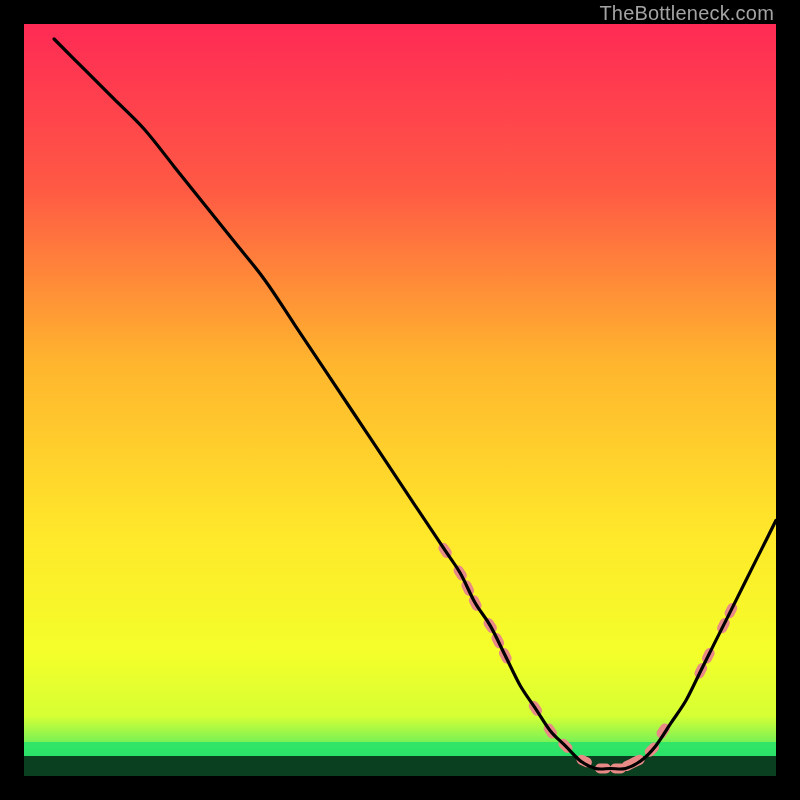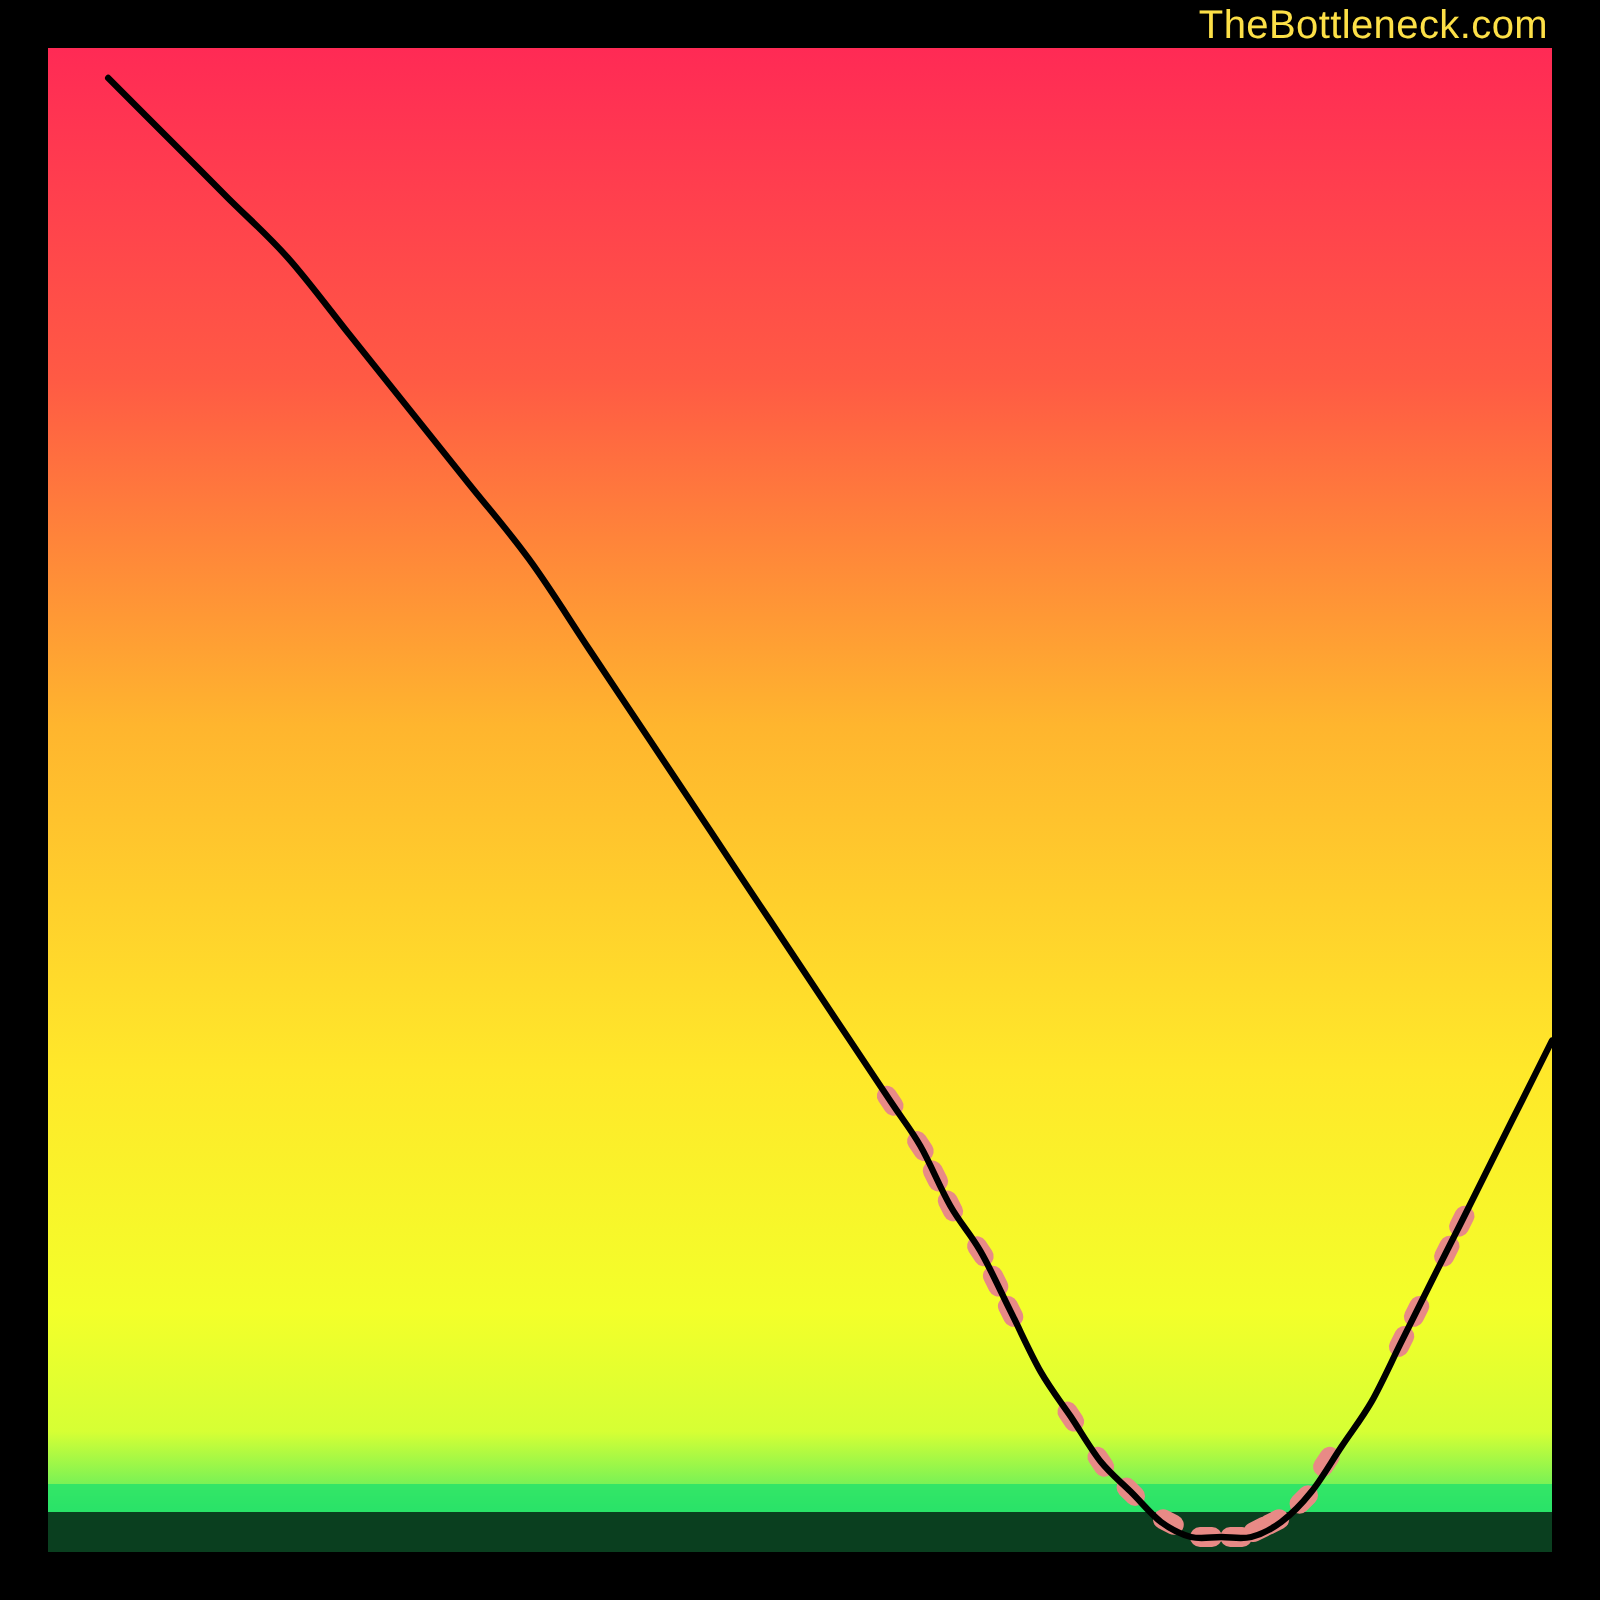--- a/index.html
+++ b/index.html
@@ -23,21 +23,21 @@
     position: absolute;
     left: 0;
     top: 0;
     width: 752px;
     height: 752px;
   }
   .watermark {
     position: absolute;
     top: 2px;
     right: 26px;
-    color: #fde047;
+    color: #a3a3a3;
     font-size: 20px;
     font-weight: 500;
     letter-spacing: 0.2px;
   }
   svg { display: block; }
 </style>
 </head>
 <body>
 
 <div class="watermark">TheBottleneck.com</div>

